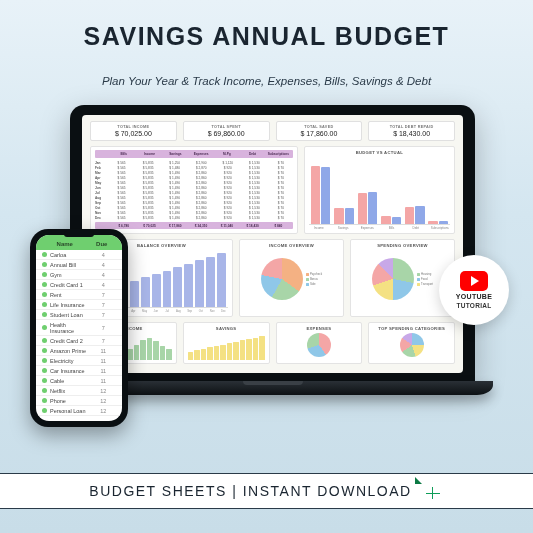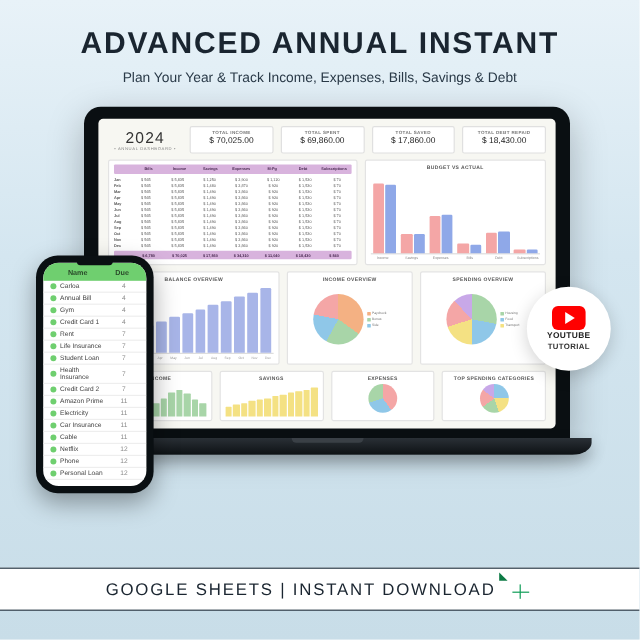--- a/index.html
+++ b/index.html
@@ -4,21 +4,21 @@
 <style>
   * { box-sizing: border-box; margin: 0; padding: 0; }
   body {
     width: 533px; height: 533px;
     background: linear-gradient(180deg, #e8f2f8 0%, #d4e6f0 40%, #c8dde8 100%);
     font-family: -apple-system, BlinkMacSystemFont, "Segoe UI", Arial, sans-serif;
     position: relative; overflow: hidden;
   }
   .hero { text-align: center; padding: 22px 20px 10px; }
   .hero h1 { font-size: 25px; letter-spacing: 1.5px; font-weight: 600; color: #1a2530; }
-  .hero .sub1 { font-size: 11.5px; color: #2a3a48; margin-top: 8px; }
+  .hero .sub1 { font-size: 11.5px; color: #2a3a48; margin-top: 24px; font-style: italic; }
   .hero .sub2 { font-size: 11.5px; color: #2a3a48; margin-top: 6px; }
 
   .stage { position: relative; width: 100%; height: 340px; margin-top: 8px; }
 
   
   .laptop { position: absolute; left: 70px; top: 0; width: 405px; }
   .laptop-screen {
     background: #0a0f12; border-radius: 14px 14px 0 0; padding: 10px 12px 8px;
     box-shadow: 0 10px 30px rgba(0,0,0,0.25);
   }
@@ -131,35 +131,31 @@
   .sheets-icon .pg::before{content:"";position:absolute;top:0;right:0;border-left:7px solid #0c7a44;border-top:7px solid #fff;}
   .sheets-icon .grid{position:absolute;left:4px;top:10px;width:14px;height:12px;background:#fff;border-radius:1px;}
   .sheets-icon .grid::before,.sheets-icon .grid::after{content:"";position:absolute;background:#0f9d58;}
   .sheets-icon .grid::before{left:0;right:0;top:5.5px;height:1px;}
   .sheets-icon .grid::after{top:0;bottom:0;left:6.5px;width:1px;}
 </style>
 </head>
 <body>
 
 <div class="hero">
-  <h1>ADVANCED ANNUAL INSTANT</h1>
+  <h1>SAVINGS ANNUAL BUDGET</h1>
   <div class="sub1">Plan Your Year &amp; Track Income, Expenses, Bills, Savings &amp; Debt</div>
 </div>
 
 <div class="stage">
 
   <div class="laptop">
     <div class="laptop-screen">
       <div class="laptop-inner">
 
         <div class="dash-top">
-          <div class="dash-year">
-            <div class="yr">2024</div>
-            <div class="yrlabel">• ANNUAL DASHBOARD •</div>
-          </div>
           <div class="stat-card">
             <div class="lbl">TOTAL INCOME</div>
             <div class="val">$ 70,025.00</div>
           </div>
           <div class="stat-card">
             <div class="lbl">TOTAL SPENT</div>
             <div class="val">$ 69,860.00</div>
           </div>
           <div class="stat-card">
             <div class="lbl">TOTAL SAVED</div>
@@ -555,17 +551,17 @@
 
   <div class="yt-badge">
     <div class="yt-icon"></div>
     <div class="t1">YOUTUBE</div>
     <div class="t2">TUTORIAL</div>
   </div>
 
 </div>
 
 <div class="footer">
-  <span class="ft">GOOGLE SHEETS | INSTANT DOWNLOAD</span>
+  <span class="ft">BUDGET SHEETS | INSTANT DOWNLOAD</span>
   <span class="sheets-icon">
     <span class="pg"></span><span class="grid"></span>
   </span>
 </div>
 
 </body></html>

